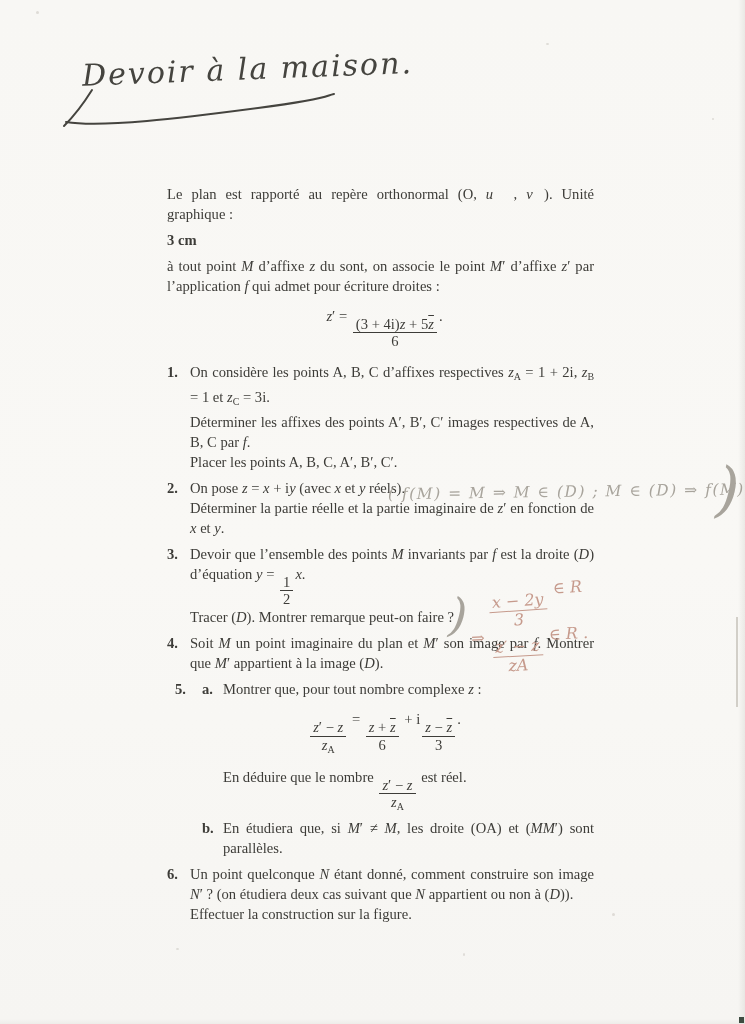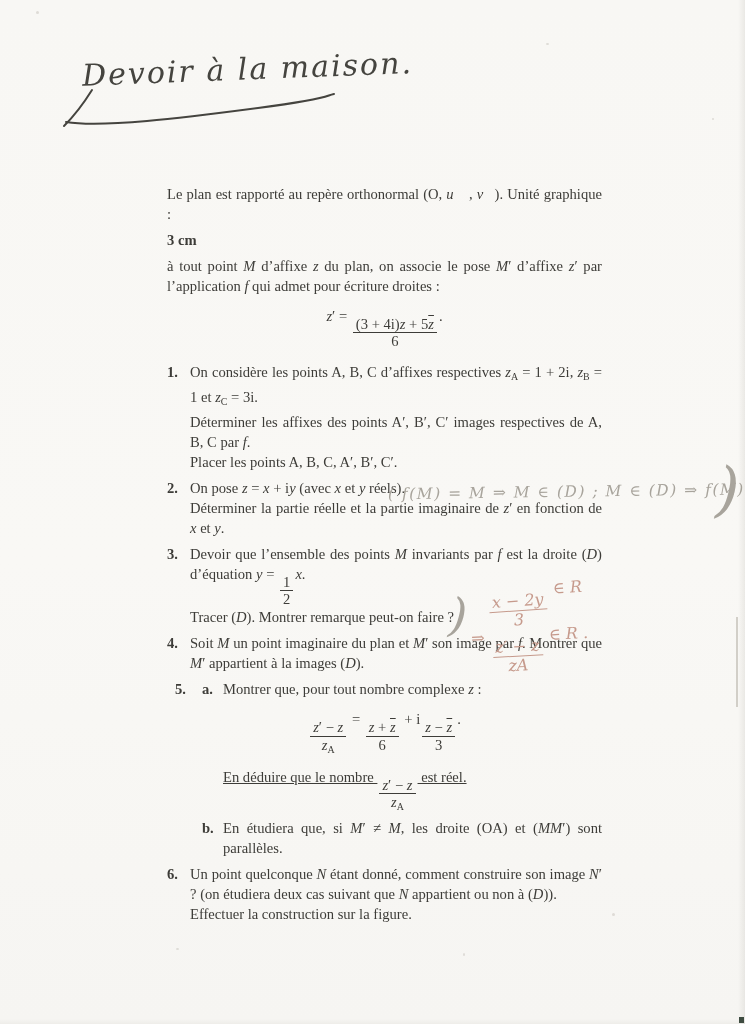--- a/index.html
+++ b/index.html
@@ -16,28 +16,28 @@
     font-size:30px;color:#45443f;letter-spacing:2px;
     transform:rotate(-2.2deg);white-space:nowrap;
   }
   #title-underline{position:absolute;left:62px;top:88px;}
   
   #doc{
     position:absolute;left:167px;top:184px;width:435px;
     font-size:14.6px;line-height:20px;color:#3d3c38;
     text-align:justify;
   }
-  .blk{margin:0 0 6px 0;}
+  .blk{margin:0 8px 6px 0;}
   .blk-display{text-align:center;margin:10px 0 12px 0;}
   .blk-item{position:relative;padding-left:23px;}
   .blk-item .lbl{position:absolute;left:0;top:0;font-weight:bold;}
   .blk-item.sub2{padding-left:56px;}
   .blk-item.sub2 .lbl{left:8px;}
   .blk-item.sub2 .lbl2{position:absolute;left:35px;top:0;font-weight:bold;}
-  .blk-psub{padding-left:56px;text-align:left;text-decoration:underline;}
+  .blk-psub{padding-left:56px;text-align:left;}
   .s-i{font-style:italic;}
   .s-b{font-weight:bold;}
   .s-sub{font-size:68%;vertical-align:-0.3em;}
   .s-ov{font-style:italic;text-decoration:overline;}
   .frac{display:inline-flex;flex-direction:column;align-items:center;vertical-align:-0.55em;margin:0 2px;line-height:1.12;text-align:center;}
   .frac .num{display:block;padding:0 3px;border-bottom:1px solid #3d3c38;}
   .frac .den{display:block;padding:0 3px;}
   
   .hw{position:absolute;font-family:"DejaVu Serif", serif;font-style:italic;white-space:nowrap;}
   .pencil{color:#a8a49c;}
@@ -67,32 +67,32 @@
     <span>Devoir à la maison.</span>
   </div>
   <svg id="title-underline" width="280" height="40" viewBox="0 0 280 40">
     <path d="M4 34 C 40 40, 120 30, 196 20 S 262 8, 272 6" fill="none" stroke="#45443f" stroke-width="2" stroke-linecap="round"></path>
     <path d="M30 2 C 20 18, 10 30, 2 38" fill="none" stroke="#45443f" stroke-width="2" stroke-linecap="round"></path>
   </svg>
 
   <div id="doc">
       <div class="blk"><span>Le plan est rapporté au repère orthonormal </span><span>(O, </span><span class="s-i">u⃗</span><span> , </span><span class="s-i">v⃗</span><span>). Unité graphique :</span></div>
       <div class="blk"><span class="s-b">3 cm</span></div>
-      <div class="blk"><span>à tout point </span><span class="s-i">M</span><span> d’affixe </span><span class="s-i">z</span><span> du plan, on associe le pose </span><span class="s-i">M</span><span>′ d’affixe </span><span class="s-i">z</span><span>′ par l’application </span><span class="s-i">f</span><span> qui admet pour écriture droites :</span></div>
+      <div class="blk"><span>à tout point </span><span class="s-i">M</span><span> d’affixe </span><span class="s-i">z</span><span> du sont, on associe le point </span><span class="s-i">M</span><span>′ d’affixe </span><span class="s-i">z</span><span>′ par l’application </span><span class="s-i">f</span><span> qui admet pour écriture droites :</span></div>
       <div class="blk blk-display"><span class="s-i">z</span><span>′ = </span><span class="frac">
           <span class="num"><span>(3 + 4i)</span><span class="s-i">z</span><span> + 5</span><span class="s-ov">z</span></span>
           <span class="den"><span>6</span></span>
         </span><span>.</span></div>
       <div class="blk blk-item"><span class="lbl">1.</span><span>On considère les points A, B, C d’affixes respectives </span><span class="s-i">z</span><span class="s-sub">A</span><span> = 1 + 2i, </span><span class="s-i">z</span><span class="s-sub">B</span><span> = 1 et </span><span class="s-i">z</span><span class="s-sub">C</span><span> = 3i.</span><br><span>Déterminer les affixes des points A′, B′, C′ images respectives de A, B, C par </span><span class="s-i">f</span><span>.</span><br><span>Placer les points A, B, C, A′, B′, C′.</span></div>
       <div class="blk blk-item"><span class="lbl">2.</span><span>On pose </span><span class="s-i">z</span><span> = </span><span class="s-i">x</span><span> + i</span><span class="s-i">y</span><span> (avec </span><span class="s-i">x</span><span> et </span><span class="s-i">y</span><span> réels).</span><br><span>Déterminer la partie réelle et la partie imaginaire de </span><span class="s-i">z</span><span>′ en fonction de </span><span class="s-i">x</span><span> et </span><span class="s-i">y</span><span>.</span></div>
       <div class="blk blk-item"><span class="lbl">3.</span><span>Devoir que l’ensemble des points </span><span class="s-i">M</span><span> invariants par </span><span class="s-i">f</span><span> est la droite (</span><span class="s-i">D</span><span>) d’équation </span><span class="s-i">y</span><span> = </span><span class="frac">
           <span class="num"><span>1</span></span>
           <span class="den"><span>2</span></span>
         </span><span class="s-i">x</span><span>.</span><br><span>Tracer (</span><span class="s-i">D</span><span>). Montrer remarque peut-on faire ?</span></div>
-      <div class="blk blk-item"><span class="lbl">4.</span><span>Soit </span><span class="s-i">M</span><span> un point imaginaire du plan et </span><span class="s-i">M</span><span>′ son image par </span><span class="s-i">f</span><span>. Montrer que </span><span class="s-i">M</span><span>′ appartient à la images (</span><span class="s-i">D</span><span>).</span></div>
+      <div class="blk blk-item"><span class="lbl">4.</span><span>Soit </span><span class="s-i">M</span><span> un point imaginaire du plan et </span><span class="s-i">M</span><span>′ son image par </span><span class="s-i">f</span><span>. Montrer que </span><span class="s-i">M</span><span>′ appartient à la image (</span><span class="s-i">D</span><span>).</span></div>
       <div class="blk blk-item sub2"><span class="lbl">5.</span><span class="lbl2">a.</span><span>Montrer que, pour tout nombre complexe </span><span class="s-i">z</span><span> :</span></div>
       <div class="blk blk-display"><span class="frac">
           <span class="num"><span class="s-i">z</span><span>′ − </span><span class="s-i">z</span></span>
           <span class="den"><span class="s-i">z</span><span class="s-sub">A</span></span>
         </span><span> = </span><span class="frac">
           <span class="num"><span class="s-i">z</span><span> + </span><span class="s-ov">z</span></span>
           <span class="den"><span>6</span></span>
         </span><span> + i</span><span class="frac">
           <span class="num"><span class="s-i">z</span><span> − </span><span class="s-ov">z</span></span>
           <span class="den"><span>3</span></span>

